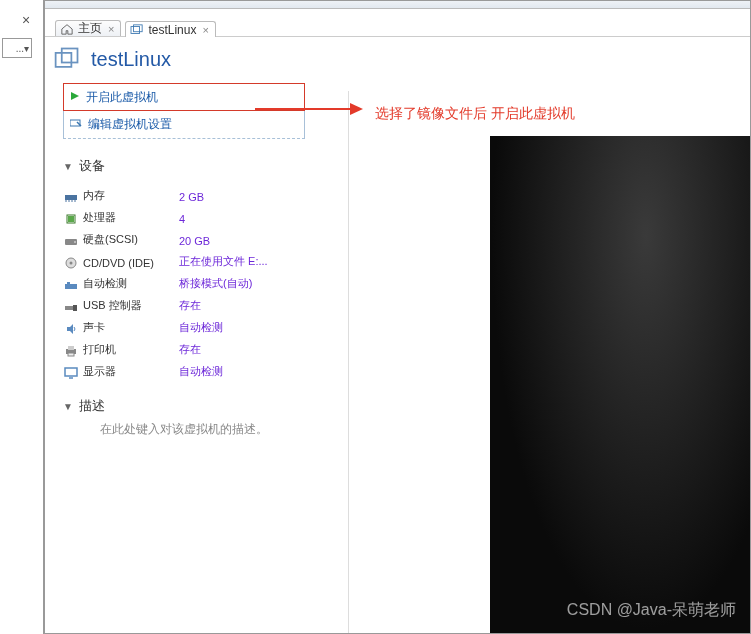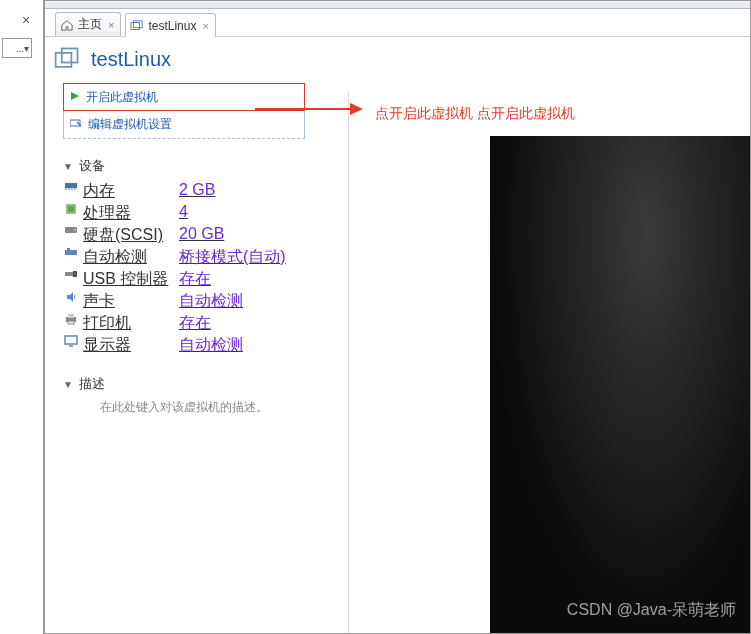--- a/index.html
+++ b/index.html
@@ -7,21 +7,21 @@
 
 .left-strip { position: absolute; left: 0; top: 0; width: 44px; height: 634px; border-right: 1px solid #999; background: #fff; }
 .left-strip .dropdown { position: absolute; left: 2px; top: 38px; width: 30px; height: 20px; border: 1px solid #999; background: #fff; font-size: 10px; color: #555; display: flex; align-items: center; justify-content: flex-end; padding-right: 2px; }
 .left-strip .close-area { position: absolute; left: 22px; top: 12px; font-size: 14px; color: #555; cursor: pointer; }
 
 .main-area { position: absolute; left: 44px; top: 0; right: 0; bottom: 0; border: 1px solid #999; background: #fff; }
 
 .toolbar-strip { height: 8px; background: linear-gradient(#eef2f6, #e2e8ef); border-bottom: 1px solid #bbb; }
 
 .tabbar { height: 28px; background: #fff; border-bottom: 1px solid #ccc; display: flex; align-items: flex-end; padding-left: 10px; gap: 4px; }
-.tab { height: 24px; display: flex; align-items: center; padding: 0 6px 0 4px; border: 1px solid #bbb; border-bottom: none; background: linear-gradient(#fdfdfd, #eef1f5); border-radius: 3px 3px 0 0; font-size: 12px; color: #333; gap: 4px; cursor: pointer; }
+.tab { height: 16px; display: flex; align-items: center; padding: 0 6px 0 4px; border: 1px solid #bbb; border-bottom: none; background: linear-gradient(#fdfdfd, #eef1f5); border-radius: 3px 3px 0 0; font-size: 12px; color: #333; gap: 4px; cursor: pointer; }
 .tab.active { background: #fff; position: relative; top: 1px; }
 .tab .close-x { color: #888; font-size: 11px; margin-left: 2px; }
 .home-icon { width: 14px; height: 12px; display: inline-block; }
 .vm-tab-icon { width: 14px; height: 12px; display: inline-block; color: #3a76b0; }
 
 .title-row { display: flex; align-items: center; padding: 8px 10px 10px 8px; gap: 10px; }
 .vm-big-icon { width: 28px; height: 28px; color: #4a7cb8; }
 .vm-title { font-size: 20px; color: #2359a6; }
 
 .content-row { display: flex; align-items: flex-start; }
@@ -30,21 +30,21 @@
 .action-links { border: 1px solid #a8c0d8; border-bottom: 1px dashed #a8c0d8; }
 .action-link { display: flex; align-items: center; height: 28px; padding: 0 6px; font-size: 12px; color: #1a5aa8; gap: 6px; cursor: pointer; }
 .action-link.first { border: 1px solid #d43a2a; margin: -1px; }
 .play-icon { color: #2aa83a; }
 .wrench-icon { color: #3a76b0; }
 
 .section-header { display: flex; align-items: center; gap: 6px; margin-top: 18px; font-size: 13px; color: #333; }
 .section-header .tri { color: #666; font-size: 10px; }
 
 .device-list { margin-top: 6px; }
-.device-row { display: flex; align-items: flex-start; height: 22px; font-size: 16px; color: #333; text-decoration: underline; }
+.device-row { display: flex; align-items: flex-end; height: 22px; font-size: 11px; color: #333; }
 .device-row .dicon { width: 16px; display: flex; justify-content: center; color: #4a73a0; }
 .device-row .dlabel { width: 100px; padding-left: 4px; }
 .device-row .dval { color: #6d28d9; }
 
 .desc-text { font-size: 12px; color: #888; margin-top: 6px; text-align: center; }
 
 .arrow-svg { position: absolute; left: 210px; top: 96px; pointer-events: none; }
 .annotation { position: absolute; left: 330px; top: 104px; color: #e33a2a; font-size: 14px; }
 
 .preview { position: absolute; left: 445px; top: 135px; right: 0; bottom: 0; background: radial-gradient(ellipse at 60% 20%, #3a3a3a, #0a0a0a 70%); }
@@ -155,20 +155,30 @@
               <svg width="14" height="10" viewBox="0 0 14 10">
                 <rect x="1" y="2" width="12" height="6" rx="1" fill="#888"></rect>
                 <circle cx="11" cy="5" r="1" fill="#ccc"></circle>
               </svg>
             </span>
             <span class="dlabel">硬盘(SCSI)</span>
             <span class="dval">20 GB</span>
           </div>
           <div class="device-row">
             <span class="dicon">
+              <svg width="12" height="12" viewBox="0 0 12 12">
+                <circle cx="6" cy="6" r="5" fill="#ddd" stroke="#888"></circle>
+                <circle cx="6" cy="6" r="1.5" fill="#888"></circle>
+              </svg>
+            </span>
+            <span class="dlabel">CD/DVD (IDE)</span>
+            <span class="dval">正在使用文件 E:...</span>
+          </div>
+          <div class="device-row">
+            <span class="dicon">
               <svg width="14" height="10" viewBox="0 0 14 10">
                 <rect x="1" y="3" width="12" height="5" fill="#5a8abf"></rect>
                 <rect x="3" y="1" width="3" height="3" fill="#5a8abf"></rect>
               </svg>
             </span>
             <span class="dlabel">自动检测</span>
             <span class="dval">桥接模式(自动)</span>
           </div>
           <div class="device-row">
             <span class="dicon">
@@ -221,18 +231,18 @@
 
     </div>
   </div>
 
   <div class="right-divider"></div>
 
   <svg class="arrow-svg" width="110" height="24">
     <line x1="0" y1="12" x2="95" y2="12" stroke="#e33a2a" stroke-width="2"></line>
     <path d="M95 6 L108 12 L95 18 Z" fill="#e33a2a"></path>
   </svg>
-  <div class="annotation">点开启此虚拟机 点开启此虚拟机</div>
+  <div class="annotation">选择了镜像文件后 开启此虚拟机</div>
 
   <div class="preview"></div>
 
   <div class="watermark">CSDN @Java-呆萌老师</div>
 </div>
 
 </body></html>

